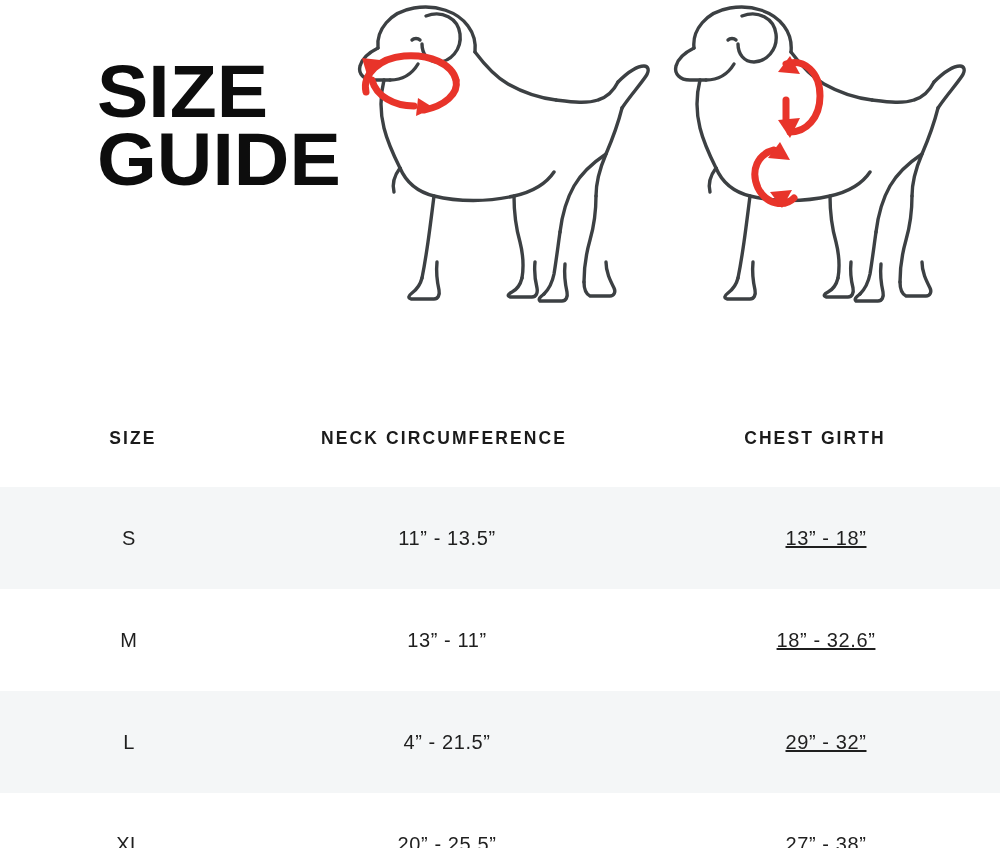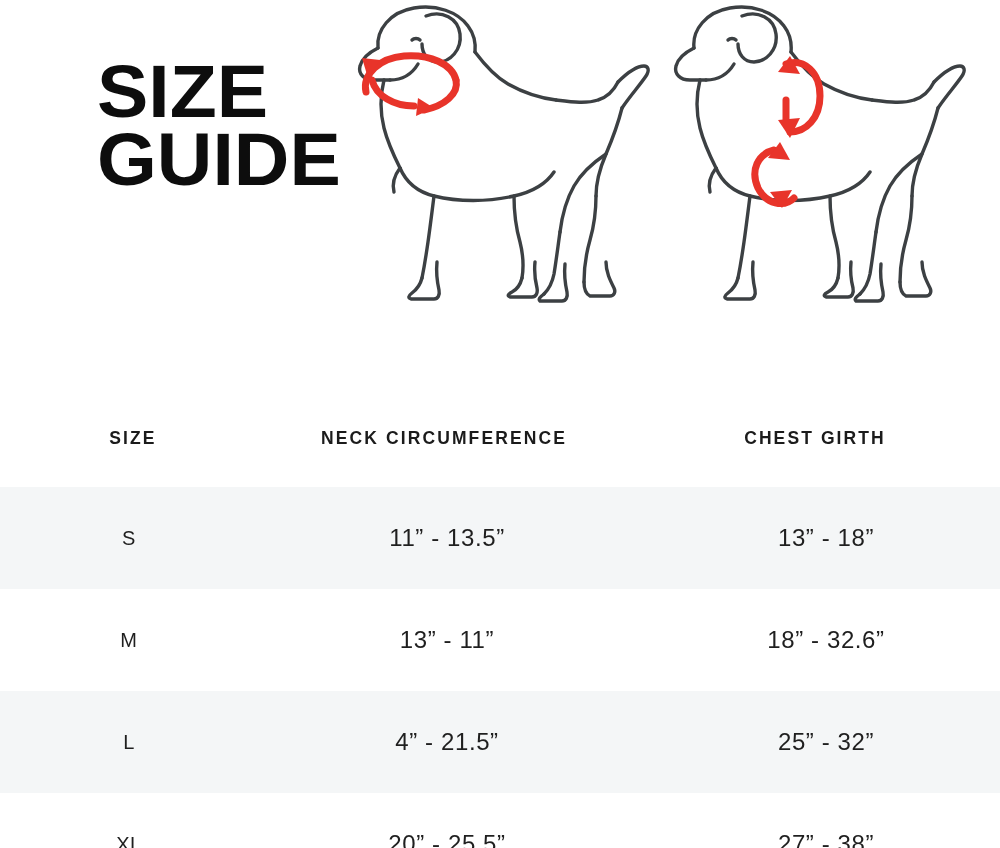--- a/index.html
+++ b/index.html
@@ -77,31 +77,31 @@
     text-transform: uppercase;
     background: #ffffff;
     padding: 0;
   }
   .size-table thead th.h-size { padding-left: 8px; }
 
   .size-table tbody td {
     height: 102px;
     vertical-align: middle;
     text-align: center;
-    font-size: 24px;
+    font-size: 20px;
     letter-spacing: 0.6px;
     color: #1f1f1f;
     padding: 0;
   }
   .size-table tbody tr.odd td { background: #f4f6f7; }
   .size-table tbody tr.even td { background: #ffffff; }
 
   .size-table tbody td.col-size { font-size: 20px; }
   .size-table tbody td.col-neck { padding-left: 6px; }
-  .size-table tbody td.col-chest { padding-left: 22px; }
+  .size-table tbody td.col-chest { padding-left: 22px; text-decoration: underline; }
 </style>
 </head>
 <body>
 
 <div class="hero">
 
   <div class="hero-title">
     <span class="line">SIZE</span>
     <span class="line">GUIDE</span>
   </div>
@@ -219,21 +219,21 @@
       <td class="col-chest">13” - 18”</td>
     </tr>
     <tr class="even">
       <td class="col-size">M</td>
       <td class="col-neck">13” - 11”</td>
       <td class="col-chest">18” - 32.6”</td>
     </tr>
     <tr class="odd">
       <td class="col-size">L</td>
       <td class="col-neck">4” - 21.5”</td>
-      <td class="col-chest">25” - 32”</td>
+      <td class="col-chest">29” - 32”</td>
     </tr>
     <tr class="even">
       <td class="col-size">XL</td>
       <td class="col-neck">20” - 25.5”</td>
       <td class="col-chest">27” - 38”</td>
     </tr>
   </tbody>
 </table>
 
 </body></html>

